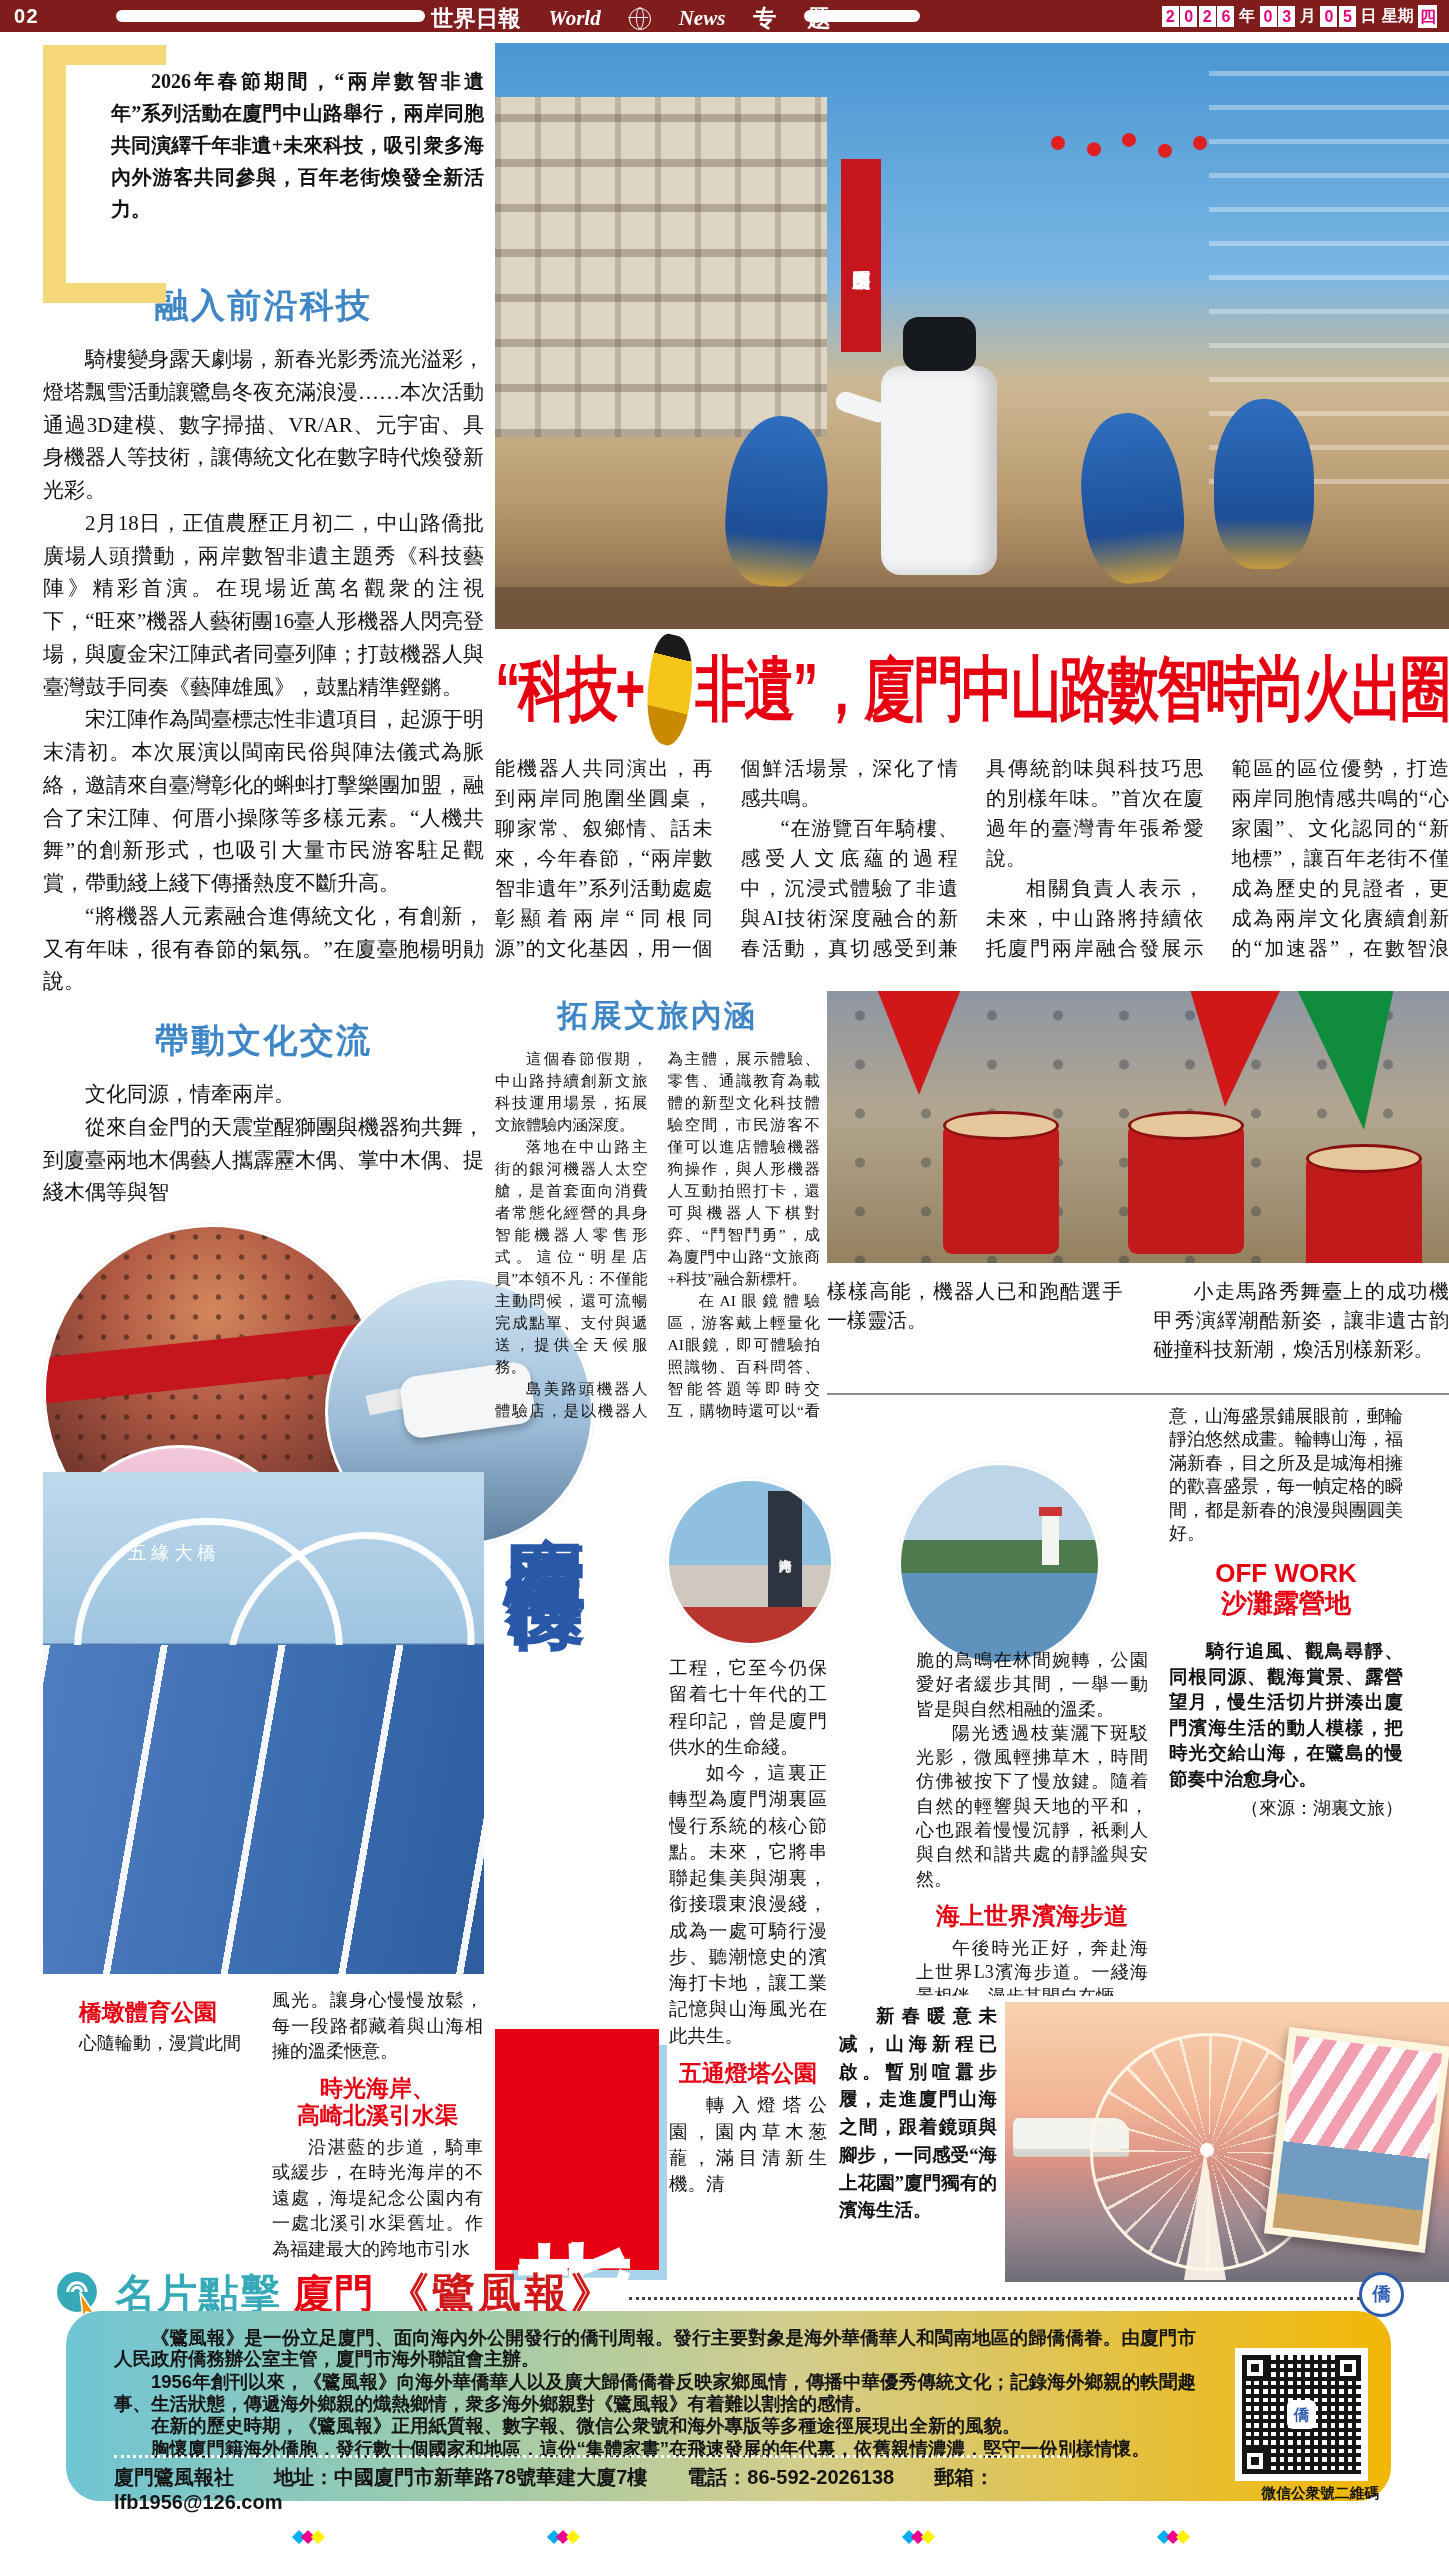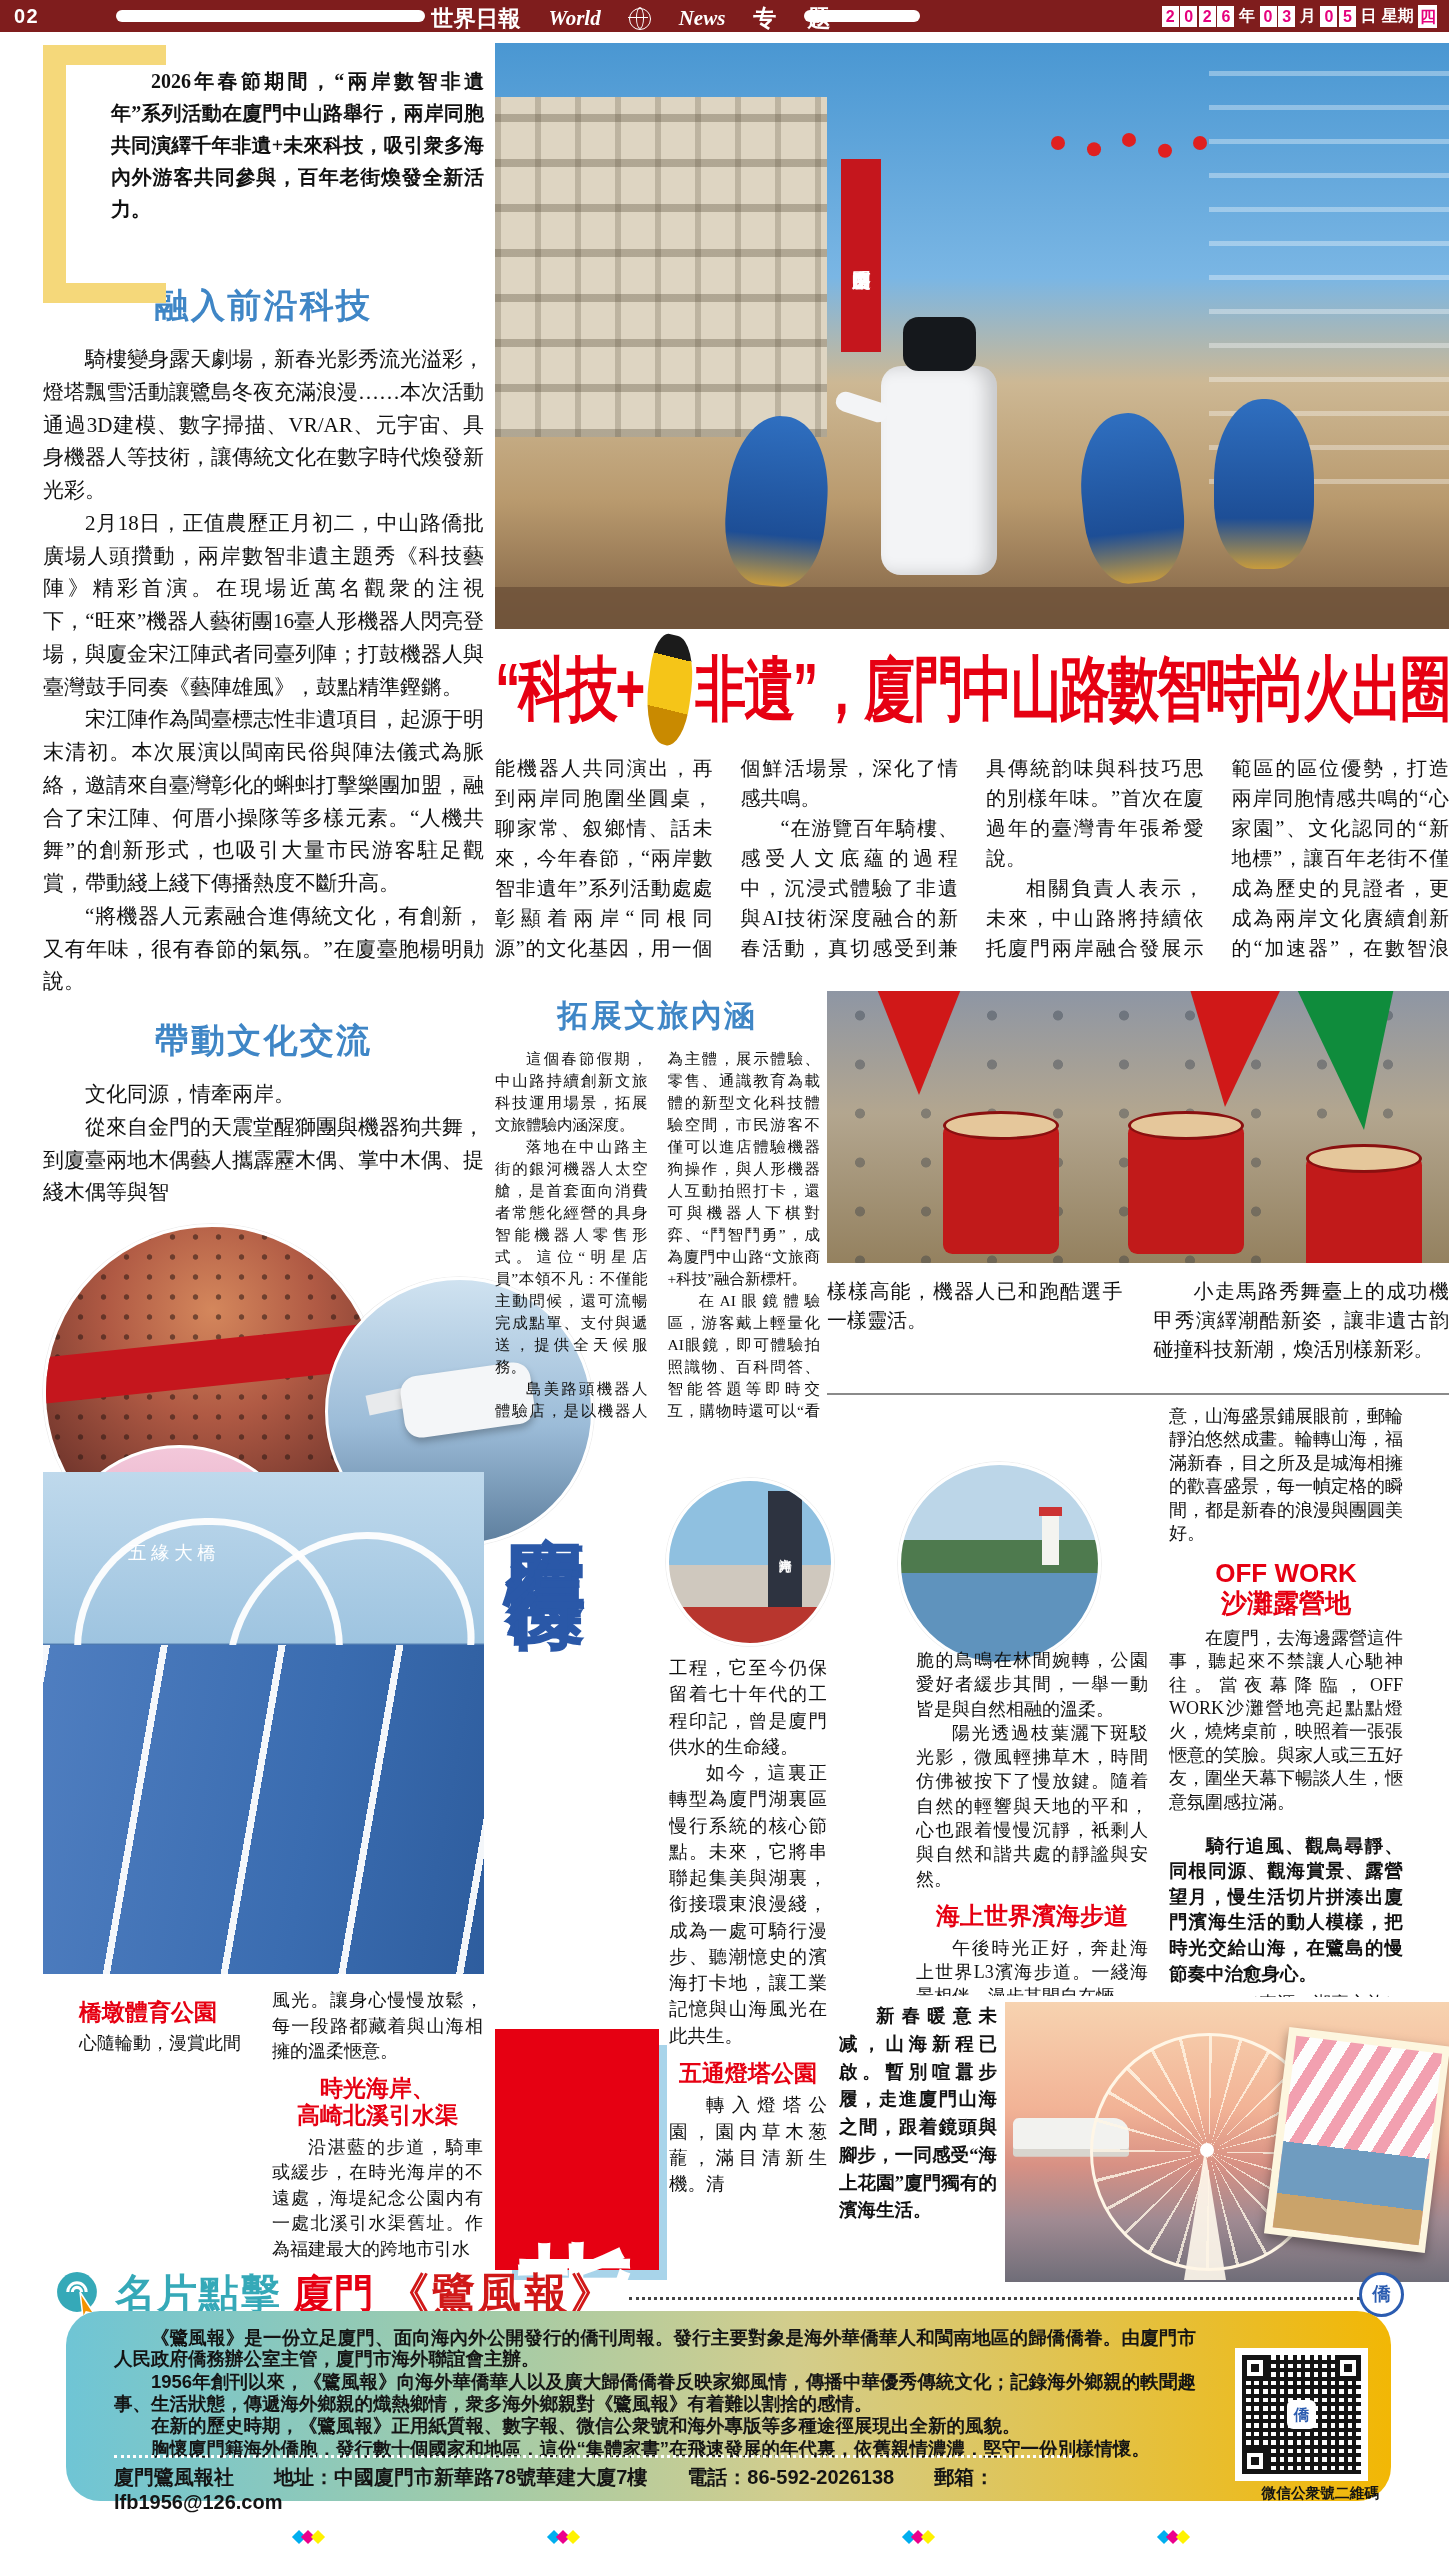--- a/index.html
+++ b/index.html
@@ -396,21 +396,20 @@
   <div class="abs mcol m3 jt">
     <p class="para">新春暖意未减，山海新程已啟。暫別喧囂步履，走進廈門山海之間，跟着鏡頭與腳步，一同感受“海上花園”廈門獨有的濱海生活。</p>
   </div>
 
   <div class="abs rcol jt">
     <p class="para noind">意，山海盛景鋪展眼前，郵輪靜泊悠然成畫。輪轉山海，福滿新春，目之所及是城海相擁的歡喜盛景，每一幀定格的瞬間，都是新春的浪漫與團圓美好。</p>
     <h4 class="redhead">
       <span style="display:block">OFF WORK</span>
       <span style="display:block">沙灘露營地</span>
     </h4>
-    <p class="para">在廈門，去海邊露營這件事，聽起來不禁讓人心馳神往。當夜幕降臨，OFF WORK沙灘營地亮起點點燈火，燒烤桌前，映照着一張張愜意的笑臉。與家人或三五好友，圍坐天幕下暢談人生，愜意氛圍感拉滿。</p>
     <p class="para rbold" style="margin-top:20px">騎行追風、觀鳥尋靜、同根同源、觀海賞景、露營望月，慢生活切片拼湊出廈門濱海生活的動人模樣，把時光交給山海，在鷺島的慢節奏中治愈身心。</p>
     <p class="para noind rsrc">（來源：湖裏文旅）</p>
   </div>
 
   <div class="abs ferris">
     <div class="fw-ship"></div>
     <div class="fw-pylon"></div>
     <div class="fw-wheel"></div>
     <div class="fw-hub"></div>
     <div class="polaroid">

